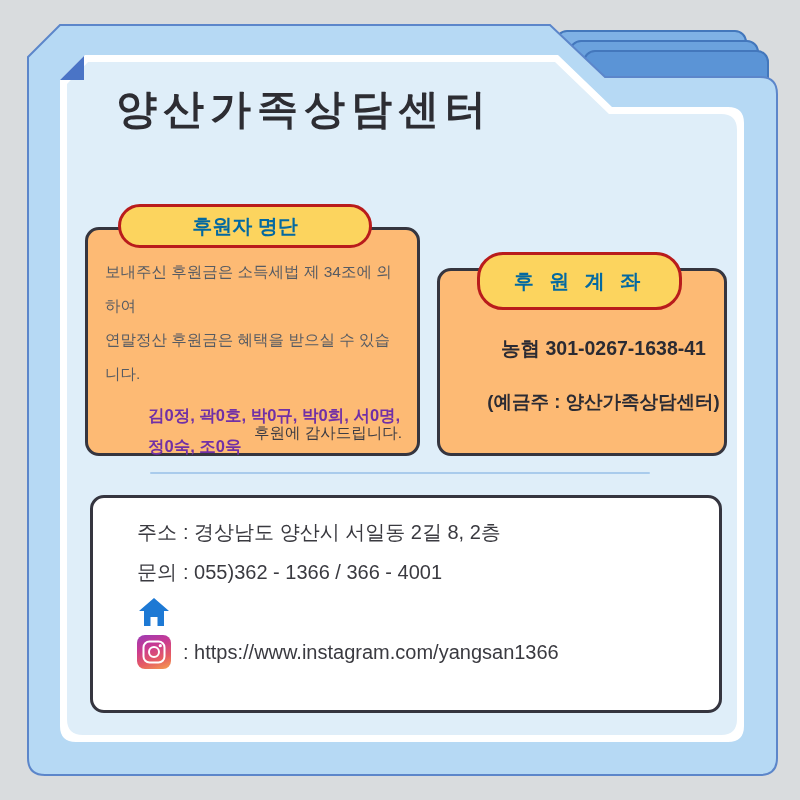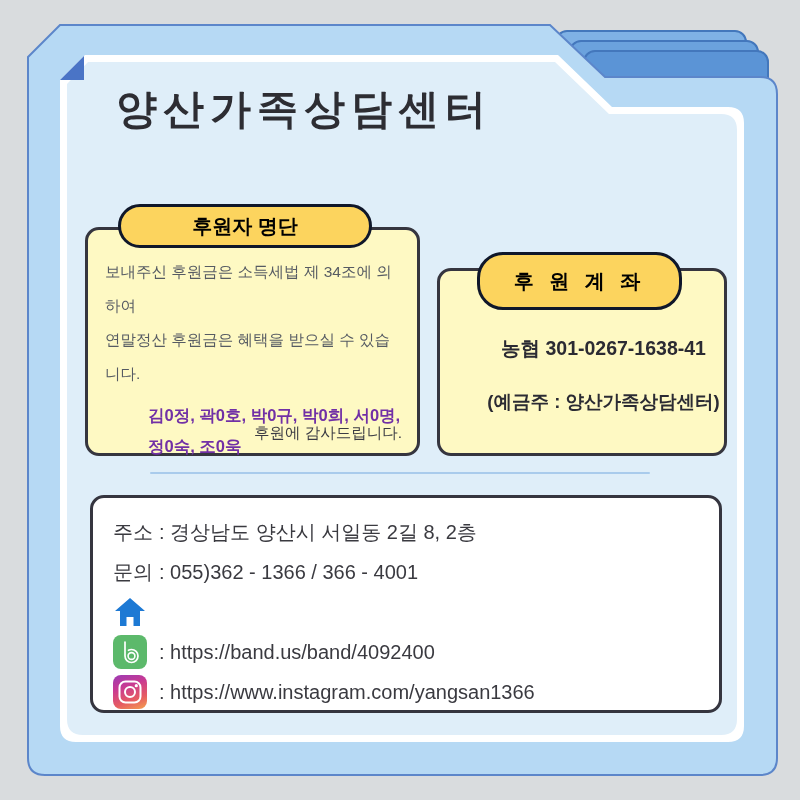--- a/index.html
+++ b/index.html
@@ -10,51 +10,51 @@
   }
   .backdrop{position:absolute;left:0;top:0;width:800px;height:800px;}
   .abs{position:absolute;}
 
   .title{
     left:116px;top:82px;width:560px;
     font-size:41px;font-weight:800;letter-spacing:6px;color:#2d2d33;
   }
 
   .panel{
-    background:#fef9c3;border:3px solid #35353f;border-radius:14px;
+    background:#fdba74;border:3px solid #35353f;border-radius:14px;
     box-sizing:border-box;
   }
   .panel-donors{left:85px;top:227px;width:335px;height:229px;}
   .panel-account{left:437px;top:268px;width:290px;height:188px;
     display:flex;flex-direction:column;align-items:center;justify-content:center;
     text-align:center;padding-top:26px;padding-left:43px;}
 
   .badge{
-    background:#fcd45e;border:3px solid #0f172a;border-radius:26px;
+    background:#fcd45e;border:3px solid #b91c1c;border-radius:26px;
     box-sizing:border-box;display:flex;align-items:center;justify-content:center;
-    font-size:20px;font-weight:bold;color:#000000;z-index:5;
+    font-size:20px;font-weight:bold;color:#0369a1;z-index:5;
   }
   .badge-donors{left:118px;top:204px;width:254px;height:44px;}
   .badge-account{left:477px;top:252px;width:205px;height:58px;letter-spacing:5px;}
 
   .notice{margin:25px 14px 0 17px;font-size:15.5px;line-height:34px;color:#565b63;}
   .names{margin:9px 14px 0 60px;font-size:16.5px;line-height:31px;font-weight:bold;color:#7130a6;}
   .thanks{position:absolute;right:15px;bottom:9px;font-size:15.5px;color:#3c3c44;}
 
   .acct-number{font-size:19.5px;font-weight:800;color:#2b2b33;line-height:29px;}
   .acct-holder{font-size:18.5px;font-weight:800;color:#2b2b33;line-height:28px;margin-top:25px;}
 
   .divider{left:150px;top:472px;width:500px;height:2px;background:#a9cbec;border-radius:1px;}
 
   .card{
     left:90px;top:495px;width:632px;height:218px;
     background:#ffffff;border:3px solid #35353f;border-radius:14px;
     box-sizing:border-box;padding:14px 0 0 20px;
   }
-  .row{display:flex;align-items:center;height:40px;font-size:20px;color:#3a3a40;}
+  .row{display:flex;align-items:center;height:40px;font-size:20px;color:#3a3a40;margin-left:24px;}
   .row .label{width:46px;flex:0 0 aupx;}
   .row .value{white-space:nowrap;}
   .icon-box{width:34px;height:34px;margin-right:12px;flex:0 0 34px;
     display:flex;align-items:center;justify-content:center;}
   .ig{width:34px;height:34px;border-radius:8px;
     background:linear-gradient(160deg,#9b3bb5 0%,#c93a92 35%,#e65c62 70%,#f5a24f 100%);
     display:flex;align-items:center;justify-content:center;}
 </style>
 </head>
 <body>
@@ -110,30 +110,20 @@
   <div class="row">
     <span class="icon-box">
       <svg width="32" height="30" viewBox="0 0 32 30">
         <path d="M16 1 L31 14 H26 V29 H6 V14 H1 Z" fill="#1d79d4"></path>
         <rect x="12.5" y="20" width="7" height="9" fill="#ffffff"></rect>
       </svg>
     </span>
   </div>
   <div class="row">
     <span class="icon-box">
-      <svg width="34" height="34" viewBox="0 0 34 34">
-        <rect x="0" y="0" width="34" height="34" rx="8" fill="#5cb96b"></rect>
-        <path d="M12 7 v14 a6.5 6.5 0 1 0 6.5 -6.5 a6.5 6.5 0 0 0 -3 0.8" fill="none" stroke="#ffffff" stroke-width="1.7" stroke-linecap="round"></path>
-        <circle cx="18.5" cy="21" r="3.4" fill="none" stroke="#ffffff" stroke-width="1.6"></circle>
-      </svg>
-    </span>
-    <span class="value">: https://band.us/band/4092400</span>
-  </div>
-  <div class="row">
-    <span class="icon-box">
       <span class="ig">
         <svg width="24" height="24" viewBox="0 0 24 24">
           <rect x="1.5" y="1.5" width="21" height="21" rx="6" fill="none" stroke="#ffffff" stroke-width="2"></rect>
           <circle cx="12" cy="12" r="5" fill="none" stroke="#ffffff" stroke-width="2"></circle>
           <circle cx="18.3" cy="5.7" r="1.6" fill="#ffffff"></circle>
         </svg>
       </span>
     </span>
     <span class="value">: https://www.instagram.com/yangsan1366</span>
   </div>

